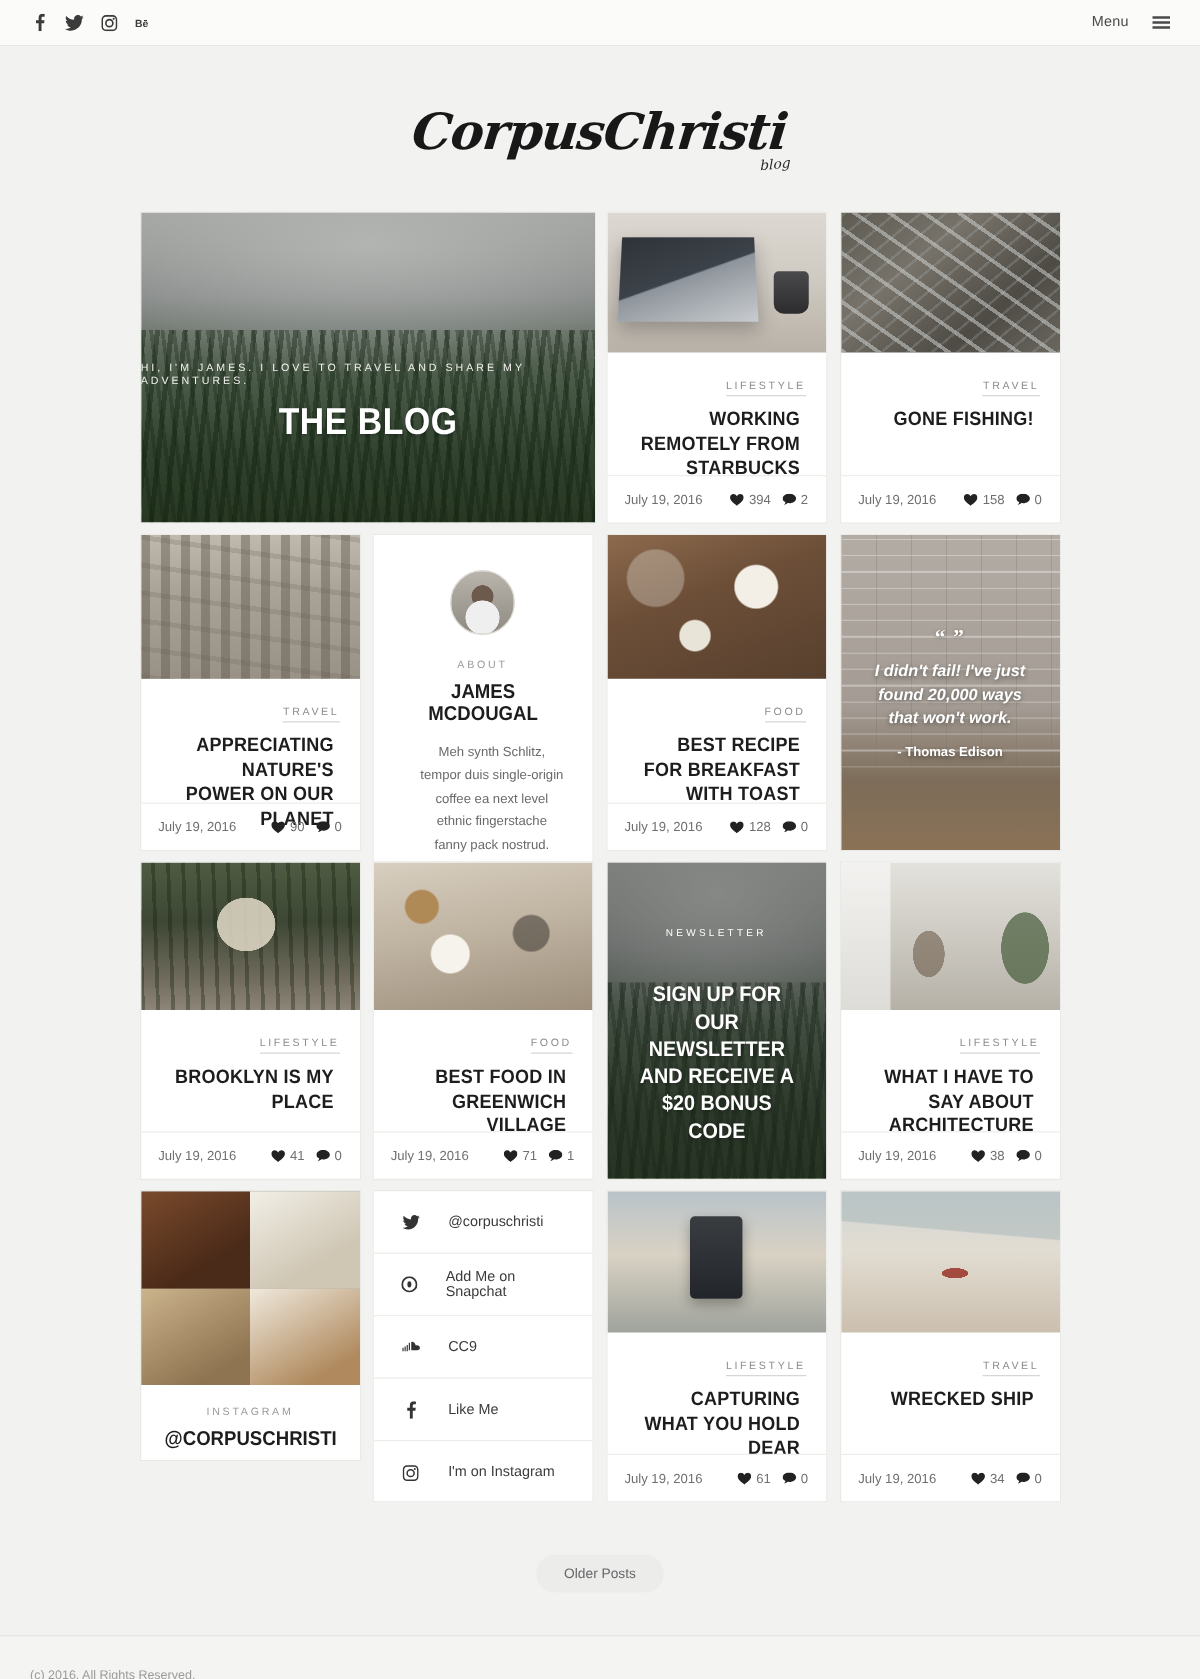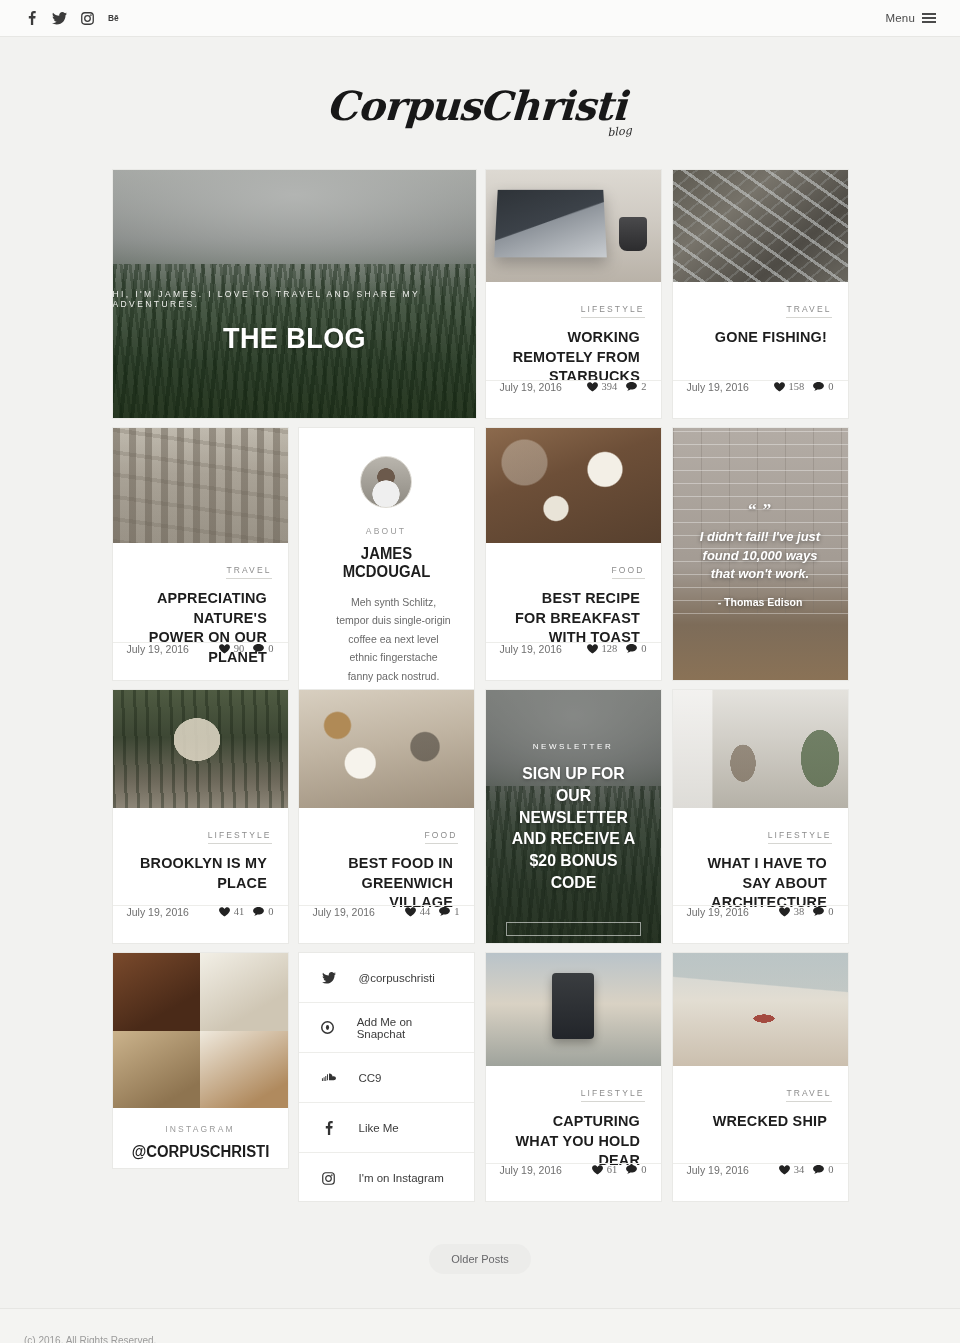--- a/index.html
+++ b/index.html
@@ -23,21 +23,21 @@
   }
   .social-row { display: flex; align-items: center; gap: 13px; text-decoration: underline; }
   .social-row .sic {
     width: 15px; height: 15px;
     display: flex; align-items: center; justify-content: center;
     color: #3b3b3b;
     cursor: pointer;
   }
   .social-row .sic svg { display: block; }
   .menu-btn {
-    display: flex; align-items: center; gap: 7px;
+    display: flex; align-items: center; gap: 19px;
     font-size: 11.5px; color: #4a4a4a; cursor: pointer;
     letter-spacing: .2px;
   }
   .burger { display: flex; flex-direction: column; gap: 2px; }
   .burger i { display: block; width: 14px; height: 2px; background: #4a4a4a; }
 
   
   .logo-wrap {
     text-align: center;
     padding: 45px 0 40px;
@@ -246,28 +246,28 @@
     text-transform: uppercase;
     cursor: pointer;
     transform: scaleX(.93);
   }
   .card-foot {
     position: absolute;
     left: 0; right: 0; bottom: 0;
     border-top: 1px solid #ededea;
     height: 38px;
     display: flex;
-    align-items: flex-start;
+    align-items: center;
     justify-content: space-between;
     padding: 0 14px;
     font-size: 10.5px;
     color: #6f6f6f;
   }
   .metrics { display: flex; align-items: center; gap: 9px; }
-  .metric { display: flex; align-items: center; gap: 4px; cursor: pointer; font-family: Liberation Serif, serif; }
+  .metric { display: flex; align-items: center; gap: 4px; cursor: pointer; }
   .metric svg { display: block; }
 
   
   .hero-overlay {
     position: absolute; inset: 0;
     display: flex; flex-direction: column;
     align-items: center; justify-content: center;
     color: #fff;
     padding-top: 56px;
   }
@@ -332,21 +332,21 @@
     margin-bottom: 12px;
   }
   .quote-author { font-size: 10.5px; font-weight: 700; text-shadow: 0 1px 4px rgba(0,0,0,.45); }
 
   
   .news-overlay {
     position:absolute; inset:0;
     display:flex; flex-direction:column;
     align-items:center;
     padding: 52px 20px 0;
-    text-align:center; color:#fff;
+    text-align:center; color:#fff;gap:22px;
   }
   .news-kicker { font-size:8px; letter-spacing:2.6px; text-transform:uppercase; margin-bottom:12px; }
   .news-title {
     font-family:"Liberation Sans Narrow","Liberation Sans",sans-serif;
     font-weight:700; font-size:17px; line-height:1.28; text-transform:uppercase;
     transform: scaleX(.93);
     text-shadow:0 1px 4px rgba(0,0,0,.35);
     margin-bottom: 28px;
   }
   .news-input {
@@ -566,21 +566,21 @@
           <span>0</span>
         </span>
       </span>
     </div>
   </div>
 
   <div class="card" style="left:560px; top:258px; width:177px; height:254px;">
     <div class="photo ph-brick" style="position:absolute; inset:0;"></div>
     <div class="quote-overlay">
       <div class="quote-marks">“ ”</div>
-      <div class="quote-text">I didn't fail! I've just found 10,000 ways that won't work.</div>
+      <div class="quote-text">I didn't fail! I've just found 20,000 ways that won't work.</div>
       <div class="quote-author">- Thomas Edison</div>
     </div>
   </div>
 
   <div class="card" style="left:0; top:520px; width:177px; height:255px;">
     <div class="photo ph-girl" style="height:118px;"></div>
     <div class="card-body">
       <div class="cat">LIFESTYLE</div>
       <div class="title">BROOKLYN IS MY PLACE</div>
     </div>
@@ -609,21 +609,21 @@
       <div class="cat">FOOD</div>
       <div class="title">BEST FOOD IN GREENWICH VILLAGE</div>
     </div>
     <div class="card-foot">
       <span>July 19, 2016</span>
       <span class="metrics">
         <span class="metric">
           <svg width="11" height="10" viewBox="0 0 12 11">
               <path fill="#222" d="M6 10.5S0 6.9 0 3.4C0 1.6 1.4.3 3 .3c1.1 0 2.3.6 3 1.8C6.7.9 7.9.3 9 .3c1.6 0 3 1.3 3 3.1 0 3.5-6 7.1-6 7.1z"></path>
             </svg>
-          <span>44</span>
+          <span>71</span>
         </span>
         <span class="metric">
           <svg width="11" height="9" viewBox="0 0 12 10">
               <path fill="#222" d="M6 0C2.7 0 0 1.9 0 4.2 0 5.6 1 6.8 2.6 7.5c-.1.8-.6 1.6-1.4 2.2 1.4-.1 2.6-.7 3.4-1.4.4.1.9.1 1.4.1 3.3 0 6-1.9 6-4.2S9.3 0 6 0z"></path>
             </svg>
           <span>1</span>
         </span>
       </span>
     </div>
   </div>

